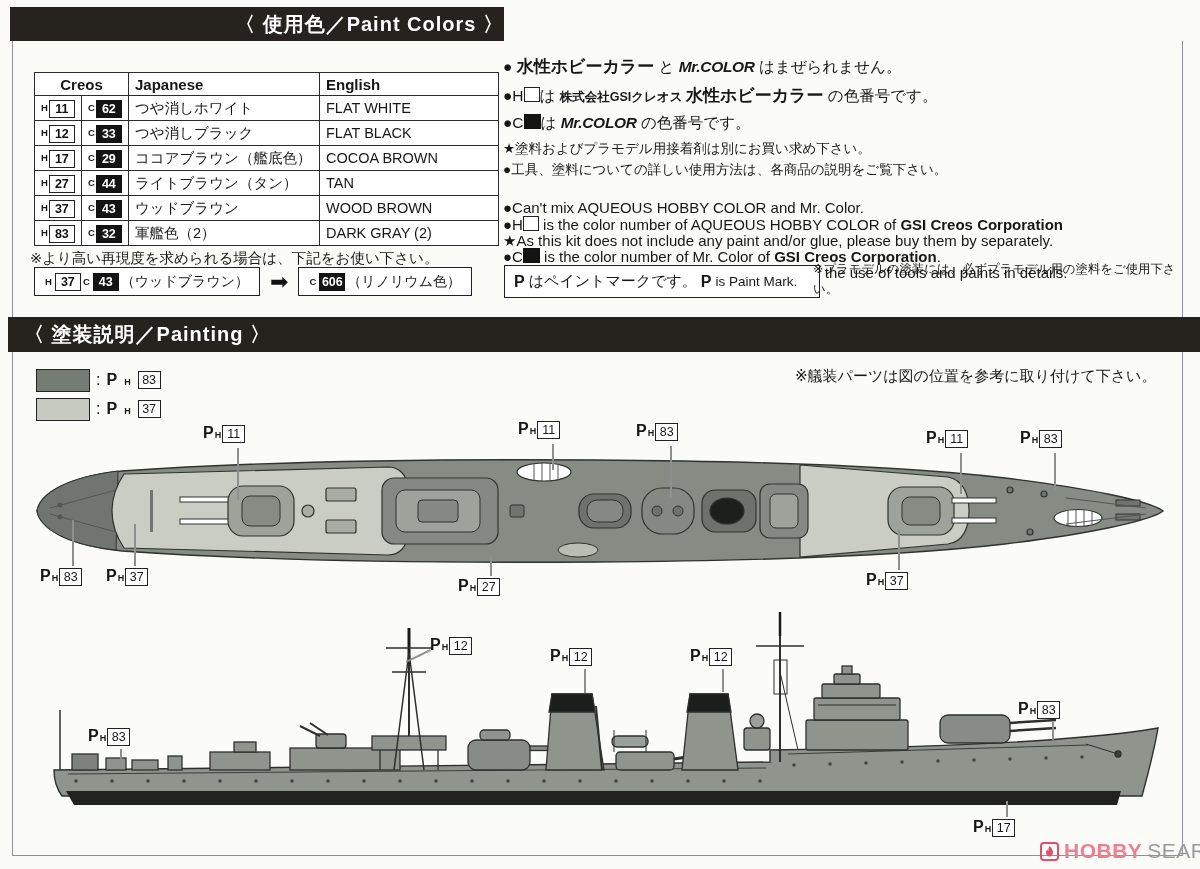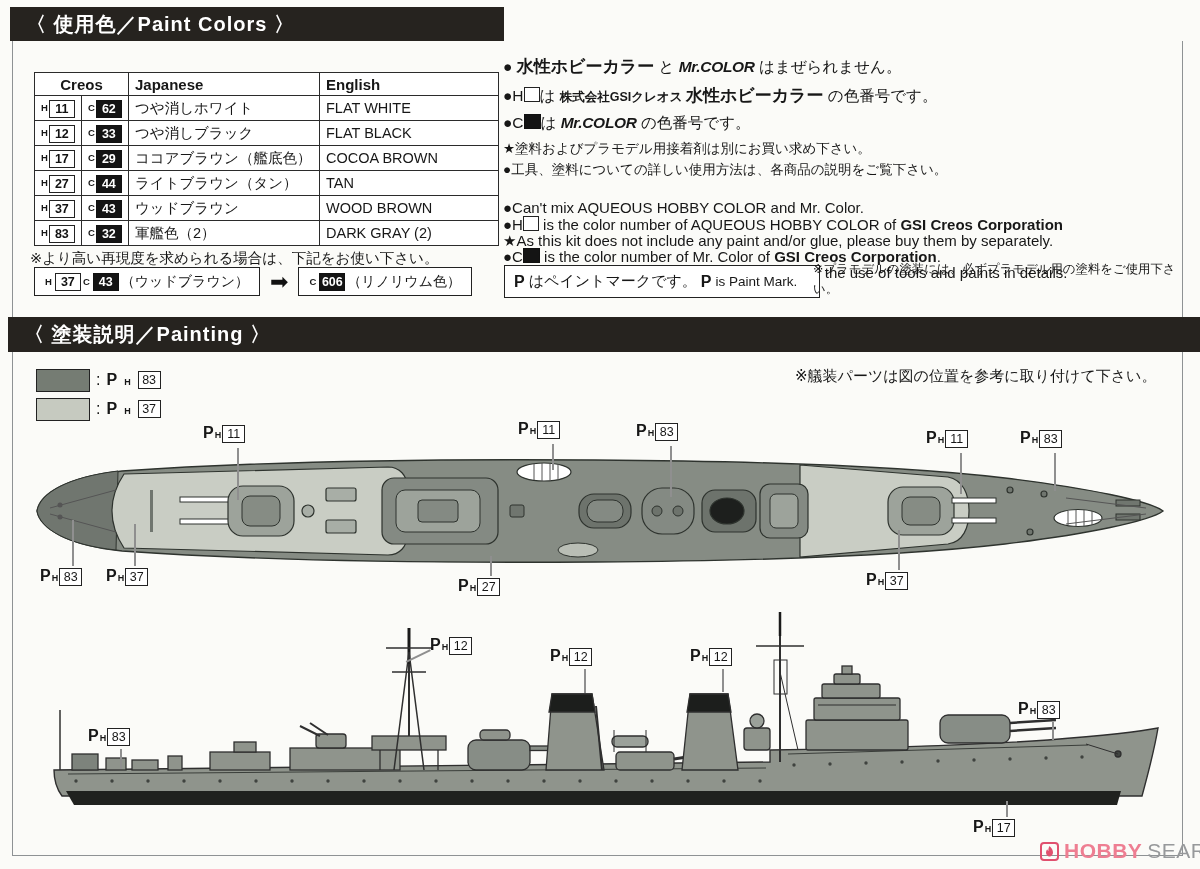--- a/index.html
+++ b/index.html
@@ -5,21 +5,21 @@
   html,body{margin:0;padding:0;}
   body{width:1200px;height:869px;position:relative;background:#fbfbf8;
        font-family:"Liberation Sans","DejaVu Sans",sans-serif;color:#171717;overflow:hidden;}
   .abs{position:absolute;}
   
   .frame{left:12px;top:41px;width:1169px;height:814px;border-left:1px solid #8e9294;
          border-right:1px solid #8e9294;border-bottom:1px solid #8e9294;}
   
   .bar{background:#26231f;color:#fff;font-weight:bold;font-size:20px;
        display:flex;align-items:center;padding-left:16px;letter-spacing:1px;z-index:5;}
-  .bar1{left:10px;top:7px;width:478px;height:34px;}
+  .bar1{left:10px;top:7px;width:478px;height:34px;justify-content:flex-end;}
   .bar2{left:8px;top:317px;width:1184px;height:35px;}
   
   table.paints{left:34px;top:60px;border-collapse:collapse;background:#fff;margin-top:12px;}
   table.paints td,table.paints th{border:1px solid #2b2b2b;padding:0 6px;height:24px;
       font-size:14.5px;text-align:left;vertical-align:middle;}
   table.paints th{font-size:15px;height:22px;font-weight:bold;}
   td.cth{width:34px;text-align:center;padding:0 3px;}
   td.jp{width:178px;} td.en{width:166px;font-size:13.5px;}
   .wbox,.bbox{display:inline-block;min-width:22px;height:16px;line-height:16px;text-align:center;
       font-size:12.5px;font-weight:bold;padding:0 1px;vertical-align:-2px;}

